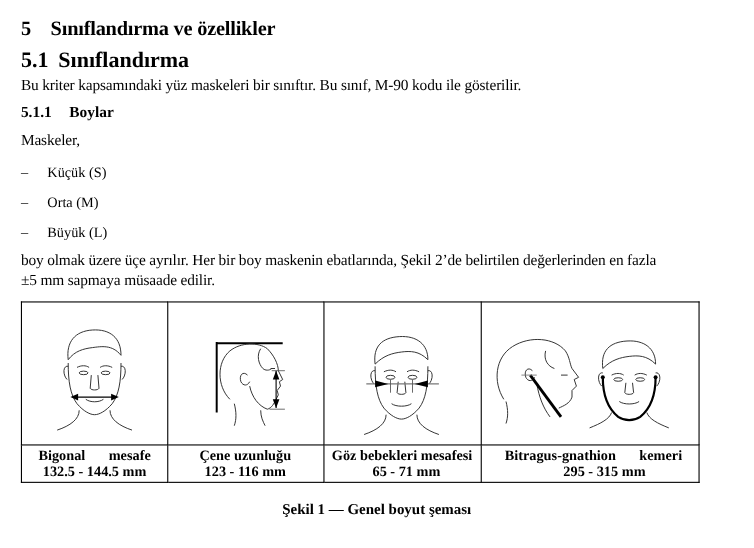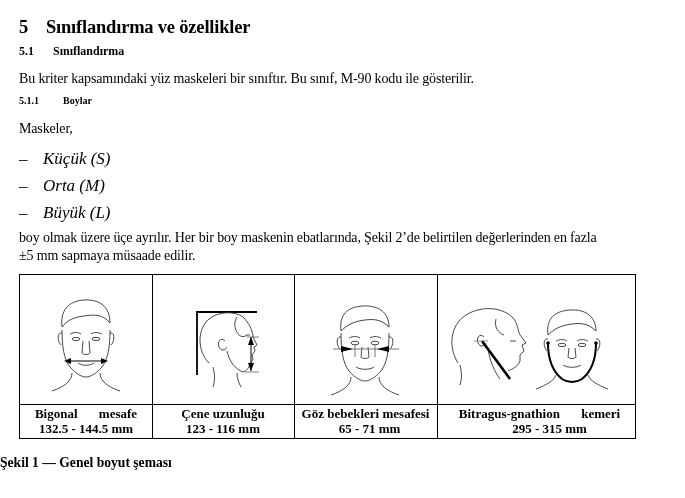--- a/index.html
+++ b/index.html
@@ -22,47 +22,46 @@
       font-size: 18.5px;
       font-weight: bold;
       letter-spacing: -0.2px;
       white-space: nowrap;
     }
     .h1 .num { display: inline-block; width: 27px; }
     .h2 {
       position: absolute;
       left: 19px;
       top: 44px;
-      font-size: 12px;
+      font-size: 20px;
       font-weight: bold;
       white-space: nowrap;
     }
     .h2 .num { display: inline-block; width: 34px; }
     .h3 {
       position: absolute;
       left: 19px;
       top: 95px;
-      font-size: 10px;
+      font-size: 14px;
       font-weight: bold;
       white-space: nowrap;
     }
     .h3 .num { display: inline-block; width: 44px; }
     .para {
       position: absolute;
       left: 19px;
       font-size: 14px;
       white-space: nowrap;
       letter-spacing: -0.15px;
     }
     .list-item {
       position: absolute;
       left: 19px;
-      font-size: 17px;
-      white-space: nowrap;
-      font-style: italic;
+      font-size: 13px;
+      white-space: nowrap;
     }
     .list-item .dash { display: inline-block; width: 24px; }
 
     table.fig {
       position: absolute;
       left: 19px;
       top: 274px;
       border-collapse: collapse;
       table-layout: fixed;
     }
@@ -84,21 +83,21 @@
     .cap-center { text-align: center; }
     .cap-left { text-align: center; }
     .ind { padding-left: 8px; }
     .wide-space { word-spacing: 18px; }
     svg { display: block; }
     .caption {
       position: absolute;
       left: 0;
       width: 685px;
       top: 455px;
-      text-align: left;
+      text-align: center;
       font-size: 13.6px;
       font-weight: bold;
     }
   </style>
 </head>
 <body>
 
 <div class="h1">
   <span class="num">5</span><span>Sınıflandırma ve özellikler</span>
 </div>

